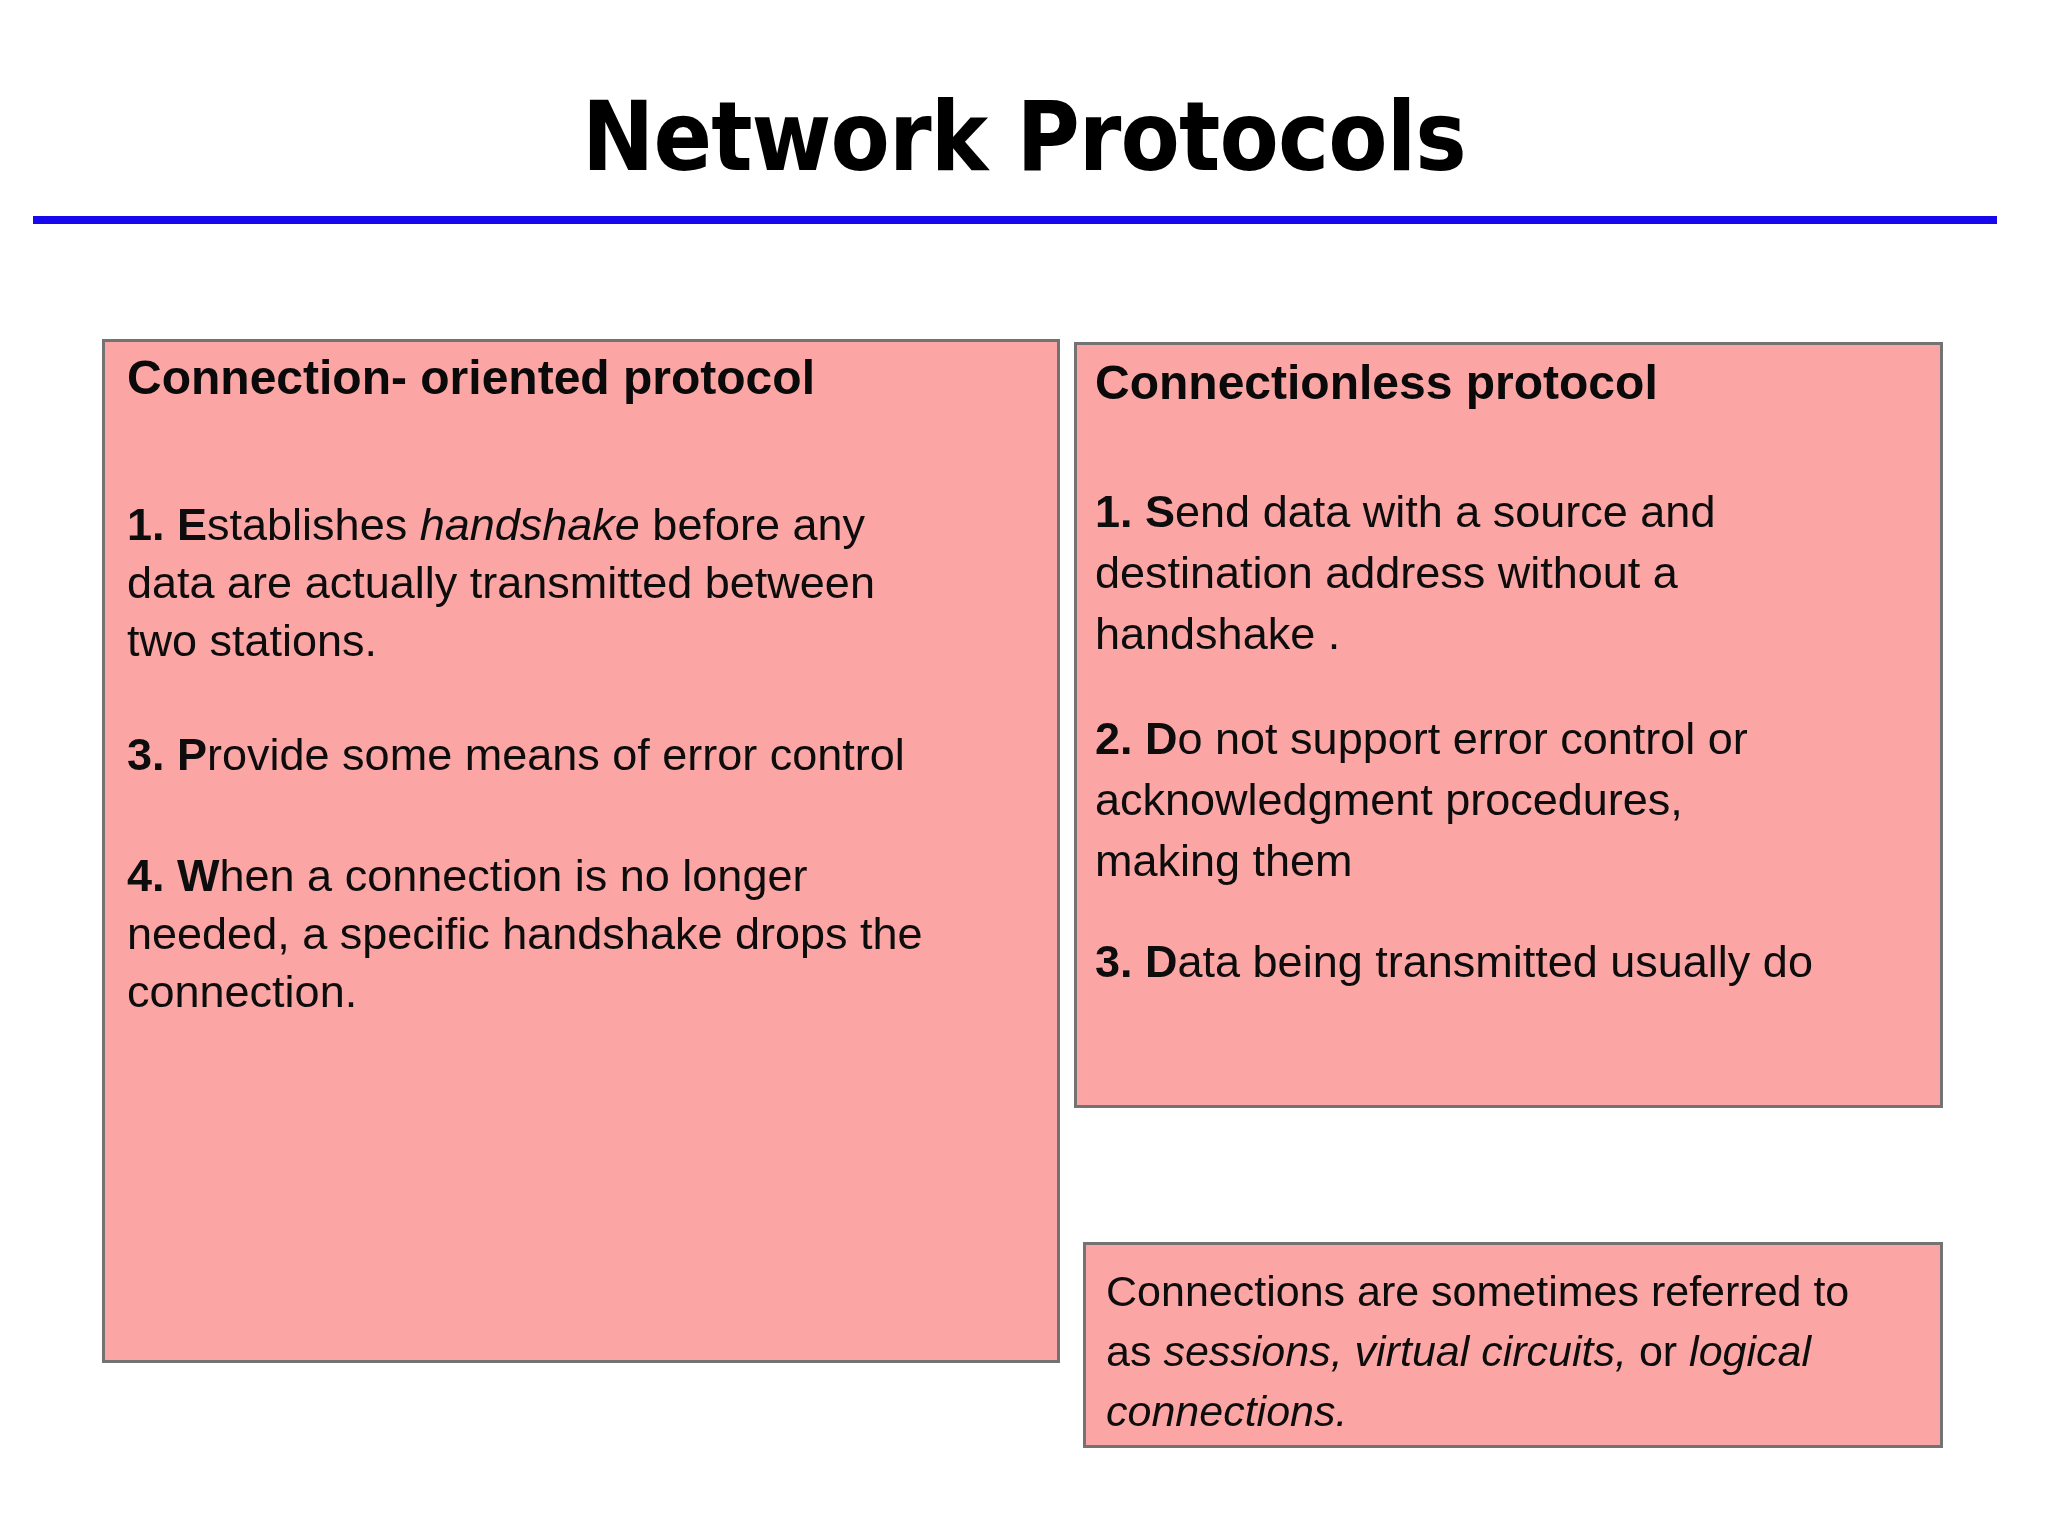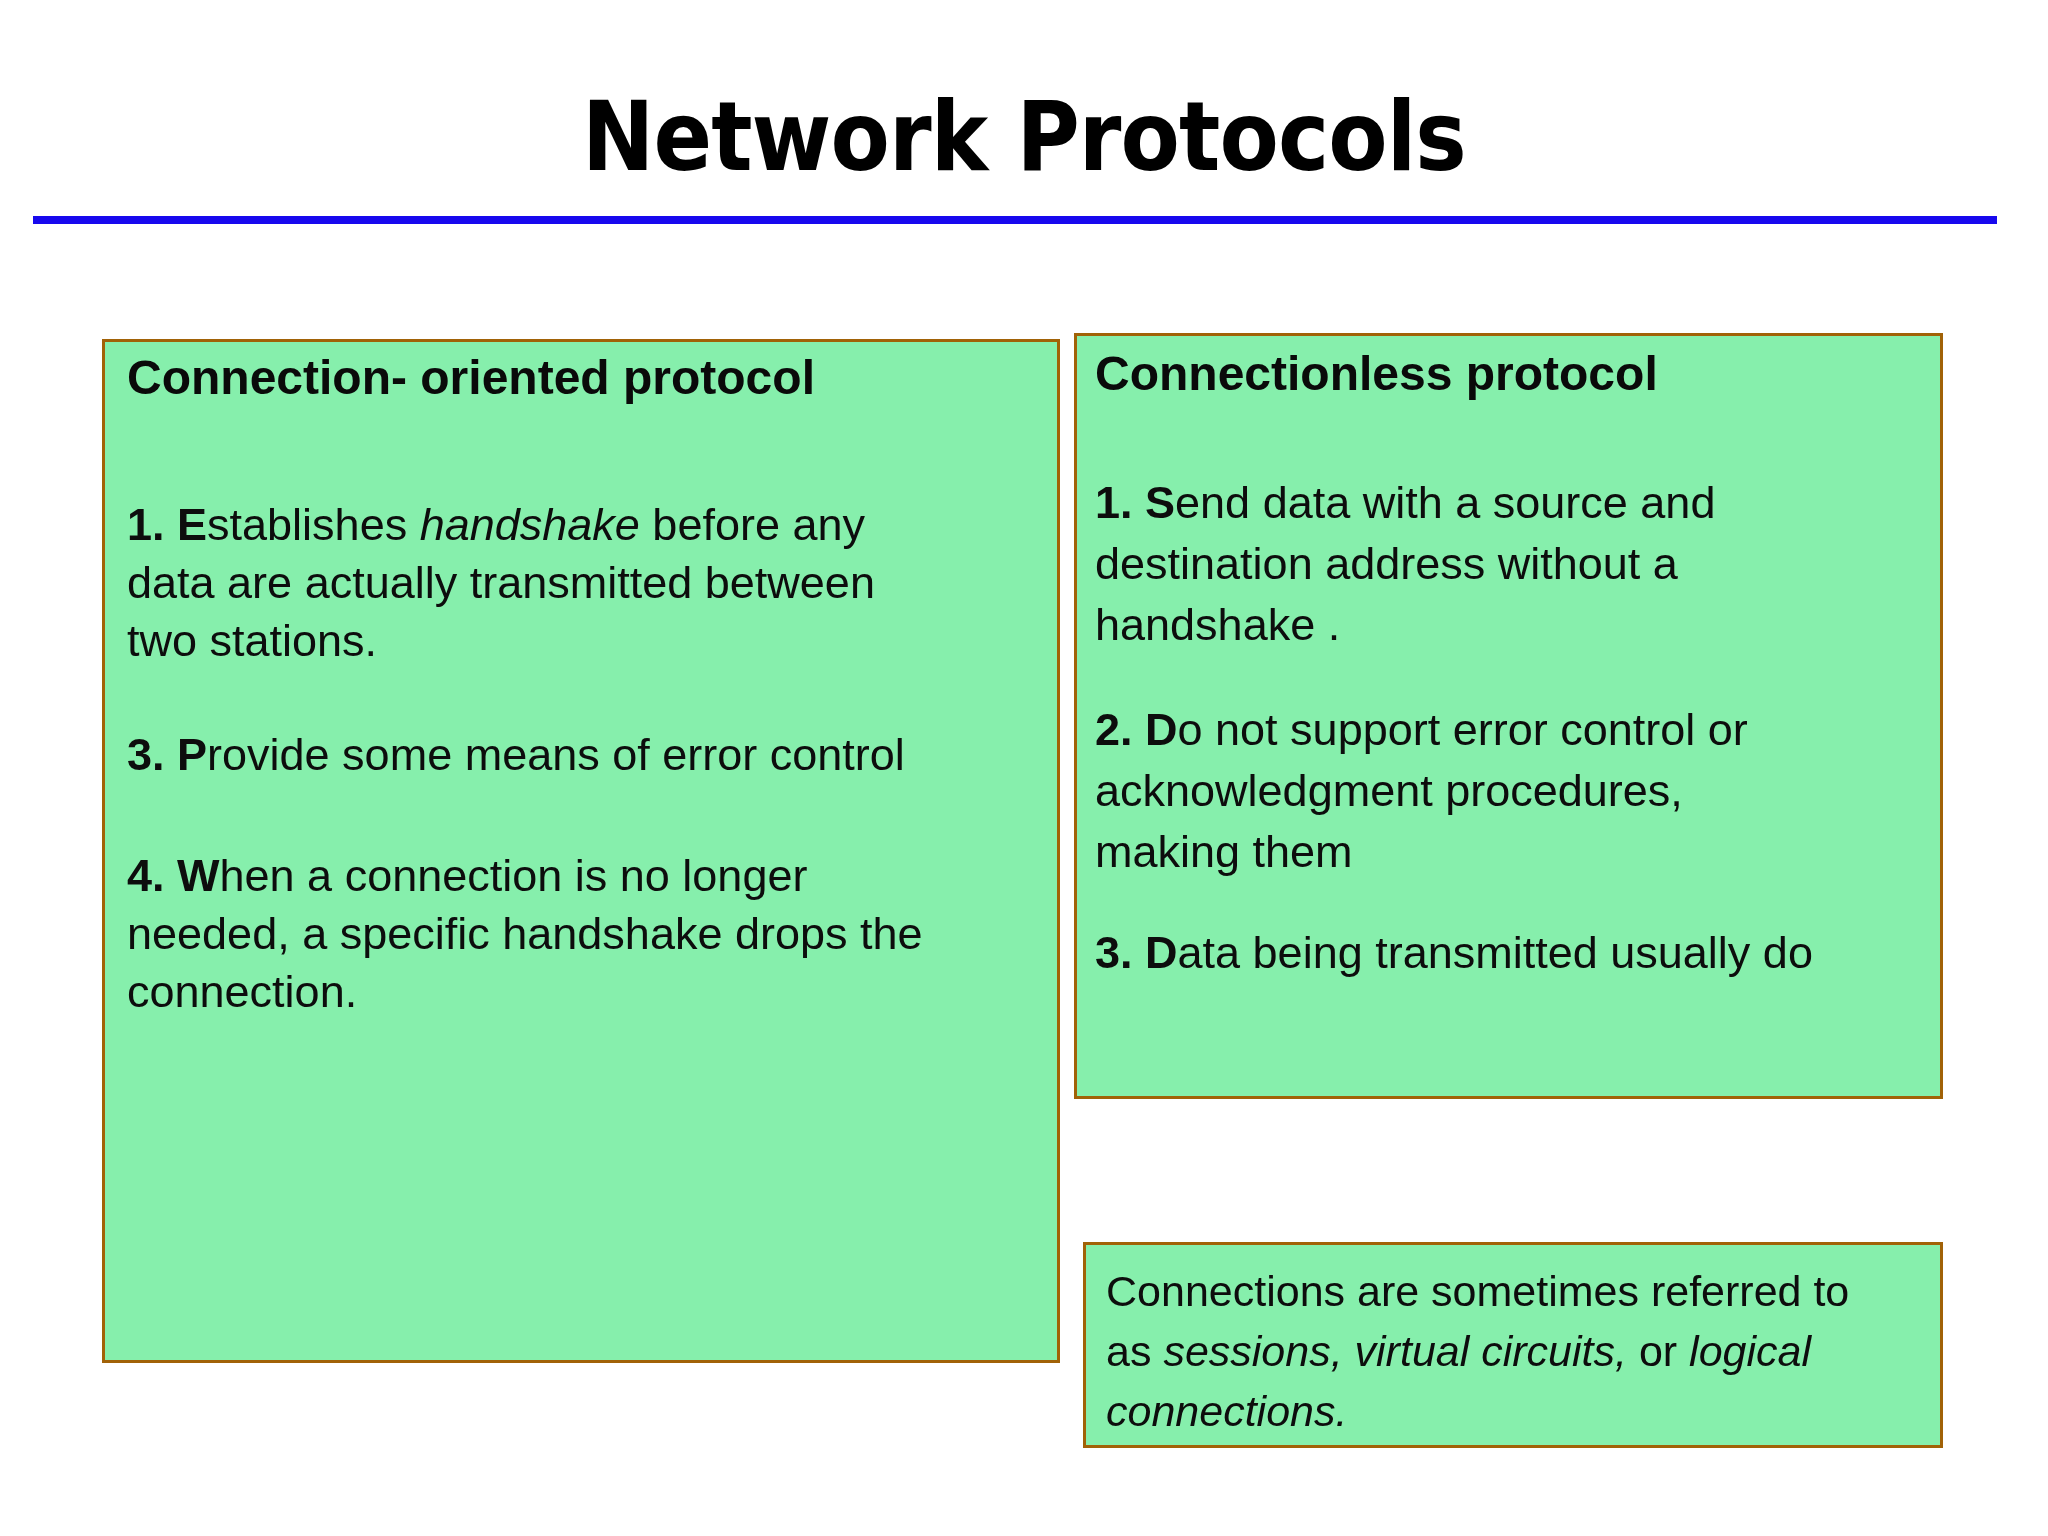--- a/index.html
+++ b/index.html
@@ -24,26 +24,26 @@
     transform-origin:center;
     letter-spacing:-1px;
   }
   .title-rule{
     position:absolute;
     left:33px;width:1964px;top:216px;height:8px;
     background:#1708ee;
   }
   .panel{
     position:absolute;
-    border:3px solid #a16207;
-    background:#86efac;
+    border:3px solid #737373;
+    background:#fca5a5;
     box-sizing:border-box;
   }
   .panel-left{ left:102px; top:339px; width:958px;  height:1024px; padding:6px 20px 0 22px; }
-  .panel-right{ left:1074px; top:333px; width:869px; height:766px;  padding:8px 16px 0 18px; }
+  .panel-right{ left:1074px; top:342px; width:869px; height:766px;  padding:8px 16px 0 18px; }
   .panel-note{ left:1083px; top:1242px; width:860px; height:206px;  padding:16px 18px 8px 20px; }
 
   .panel-heading{
     font-weight:700;
     font-size:48px;
     line-height:60px;
     white-space:pre;
     color:#0a0a0a;
   }
   .item{ margin:0; }

